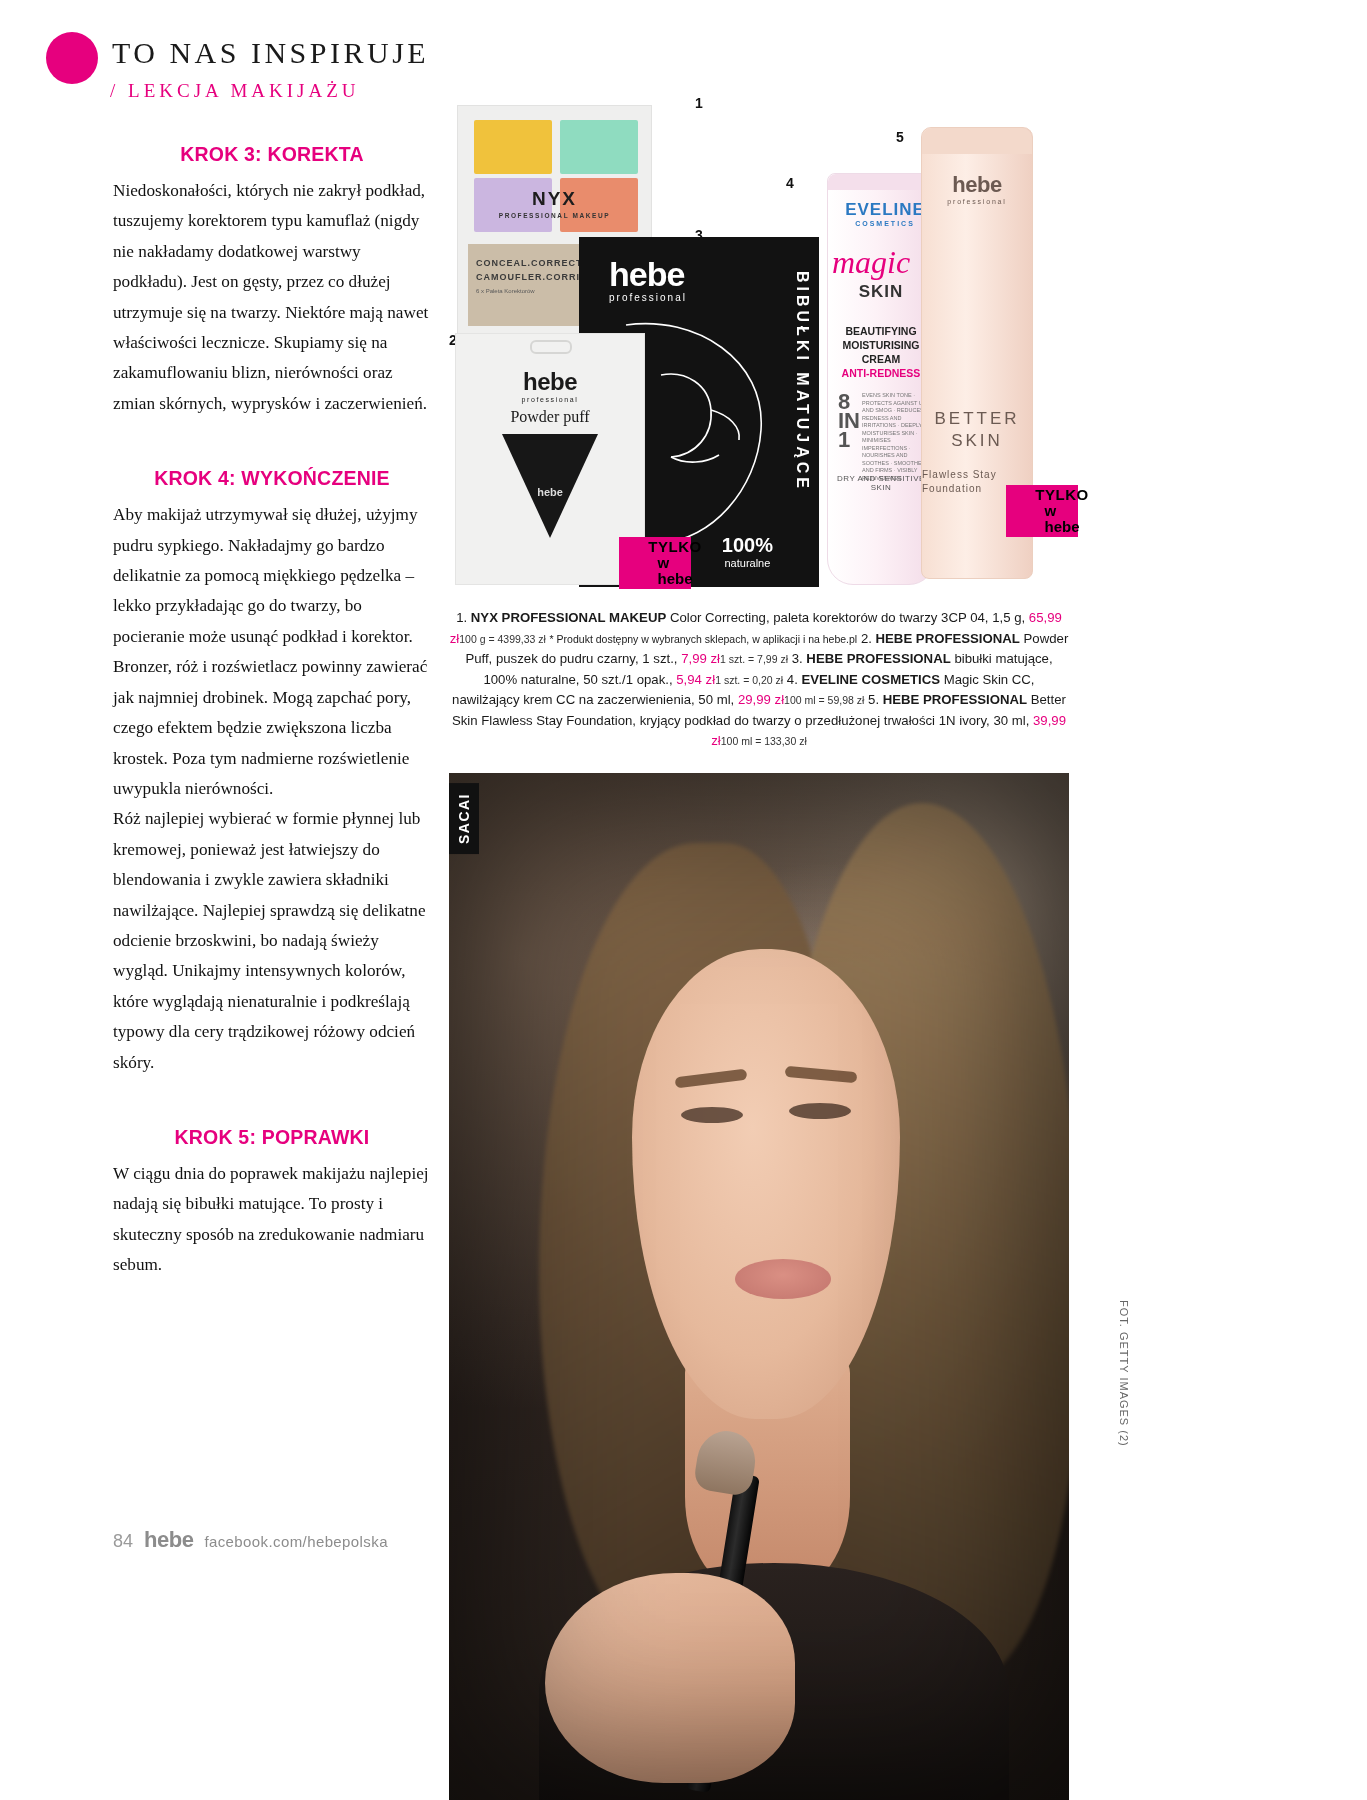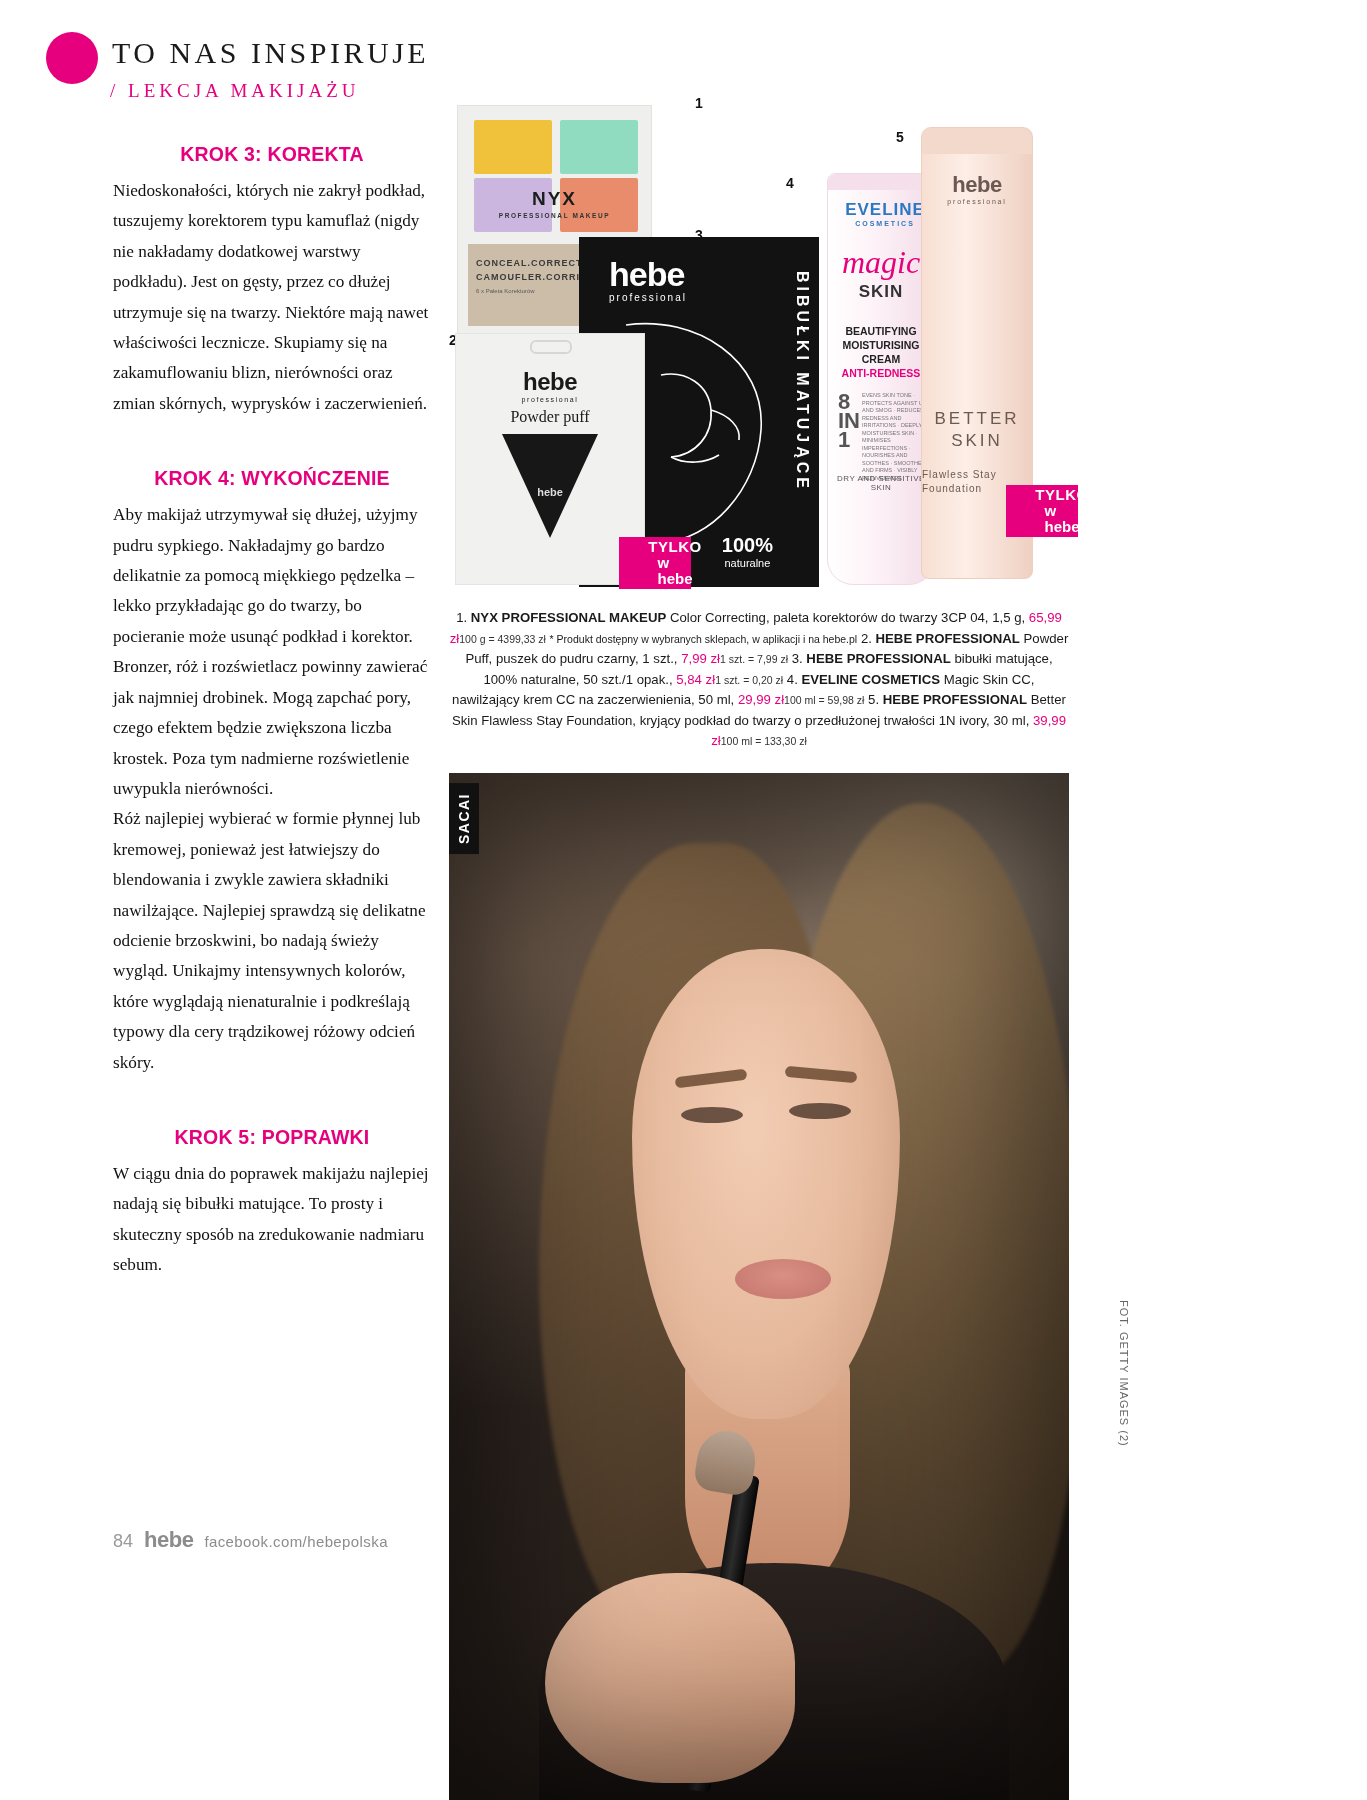--- a/index.html
+++ b/index.html
@@ -151,21 +151,21 @@
   
   .eveline {
     position:absolute; left:378px; top:78px; width:108px; height:412px;
     background:linear-gradient(90deg,#ffffff 0%, #fdf2f7 45%, #f3dce8 100%);
     border-radius:8px 8px 26px 26px;
     border:1px solid #eedbe7;
   }
   .eveline .cap { position:absolute; left:0; right:0; top:0; height:16px; background:#f4dfeb; border-radius:8px 8px 0 0;}
   .eveline .brand { position:absolute; left:8px; right:0; top:26px; text-align:center; font-family:"Liberation Sans", sans-serif; font-size:17px; font-weight:bold; color:#2b79c2; letter-spacing:1px;}
   .eveline .brand small { display:block; font-size:7px; letter-spacing:2px; color:#2b79c2; }
-  .eveline .magic { position:absolute; left:4px; top:70px; right:4px; text-align:center; font-family:"Liberation Serif", serif; font-style:italic; font-size:32px; color:#e6007e; }
+  .eveline .magic { position:absolute; left:4px; top:70px; right:4px; text-align:left; font-family:"Liberation Serif", serif; font-style:italic; font-size:32px; color:#e6007e; }
   .eveline .skin { position:absolute; left:0; right:0; top:108px; text-align:center; font-family:"Liberation Sans", sans-serif; font-weight:bold; font-size:17px; color:#333; letter-spacing:1px;}
   .eveline .desc { position:absolute; left:0; right:0; top:150px; text-align:center; font-family:"Liberation Sans", sans-serif; font-size:10.5px; font-weight:bold; color:#222; line-height:14px; }
   .eveline .red { color:#e6007e; }
   .eveline .eightin1 { position:absolute; left:10px; top:218px; font-family:"Liberation Sans", sans-serif; font-weight:bold; font-size:22px; color:#555; line-height:19px;}
   .eveline .list { position:absolute; left:34px; top:218px; font-family:"Liberation Sans", sans-serif; font-size:5.5px; color:#777; line-height:7.5px;}
   .eveline .dry { position:absolute; left:0; right:0; top:300px; text-align:center; font-family:"Liberation Sans", sans-serif; font-size:8px; color:#555; letter-spacing:0.5px;}
 
   
   .found {
     position:absolute; left:472px; top:32px; width:112px; height:452px;
@@ -174,21 +174,21 @@
     border:1px solid #eccfbf;
   }
   .found .cap { position:absolute; left:0; right:0; top:0; height:26px; background:#f3d9cb; border-radius:10px 10px 0 0; }
   .found .hebe { position:absolute; left:0; right:0; top:44px; text-align:center; font-family:"Liberation Sans", sans-serif; font-weight:bold; font-size:22px; color:#6c5a52; letter-spacing:-0.5px;}
   .found .hebe small { display:block; font-size:7px; font-weight:normal; letter-spacing:1.8px;}
   .found .better { position:absolute; left:0; right:0; top:280px; text-align:center; font-family:"Liberation Sans", sans-serif; font-size:17px; color:#6b5a52; letter-spacing:3px; line-height:22px;}
   .found .flaw { position:absolute; left:0; right:0; top:340px; text-align:left; font-family:"Liberation Sans", sans-serif; font-size:10px; color:#6b5a52; letter-spacing:1px; line-height:14px;}
 
   
   .tylko {
-    position:absolute; background:#e6007e; color:#ffffff;
+    position:absolute; background:#e6007e; color:#000000;
     font-family:"Liberation Sans", sans-serif;
     width:72px; height:52px;
     display:flex; flex-direction:column; align-items:center; justify-content:center;
     line-height:1.05;
     padding-left:40px;
   }
   .tylko .l1 { font-size:15px; font-weight:bold; letter-spacing:0.5px;}
   .tylko .l2 { font-size:15px; font-weight:bold; }
   .tylko .l2 em { font-style:normal; font-weight:bold; }
   .tylko-a { left:170px; top:442px; }
@@ -406,21 +406,21 @@
     <b>NYX PROFESSIONAL MAKEUP</b><span> Color Correcting, paleta korektorów do twarzy 3CP 04, 1,5 g,</span>
     <span class="price">65,99 zł</span><span class="unit">100 g = 4399,33 zł</span>
     <span class="note">* Produkt dostępny w wybranych sklepach, w aplikacji i na hebe.pl</span>
 
     <span>2.</span>
     <b>HEBE PROFESSIONAL</b><span> Powder Puff, puszek do pudru czarny, 1 szt.,</span>
     <span class="price">7,99 zł</span><span class="unit">1 szt. = 7,99 zł</span>
 
     <span>3.</span>
     <b>HEBE PROFESSIONAL</b><span> bibułki matujące, 100% naturalne, 50 szt./1 opak.,</span>
-    <span class="price">5,84 zł</span><span class="unit">1 szt. = 0,20 zł</span>
+    <span class="price">5,94 zł</span><span class="unit">1 szt. = 0,20 zł</span>
 
     <span>4.</span>
     <b>EVELINE COSMETICS</b><span> Magic Skin CC, nawilżający krem CC na zaczerwienienia, 50 ml,</span>
     <span class="price">29,99 zł</span><span class="unit">100 ml = 59,98 zł</span>
 
     <span>5.</span>
     <b>HEBE PROFESSIONAL</b><span> Better Skin Flawless Stay Foundation, kryjący podkład do twarzy o przedłużonej trwałości 1N ivory, 30 ml,</span>
     <span class="price">39,99 zł</span><span class="unit">100 ml = 133,30 zł</span>
   </div>
 

